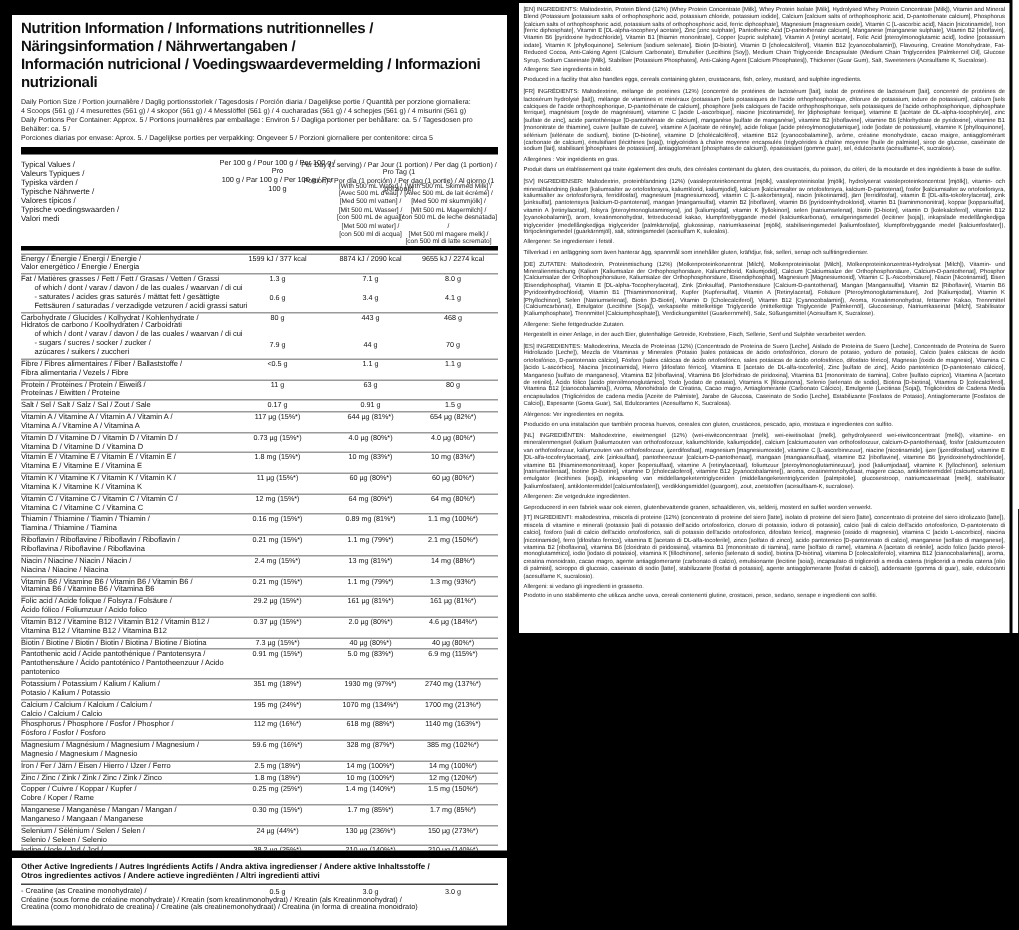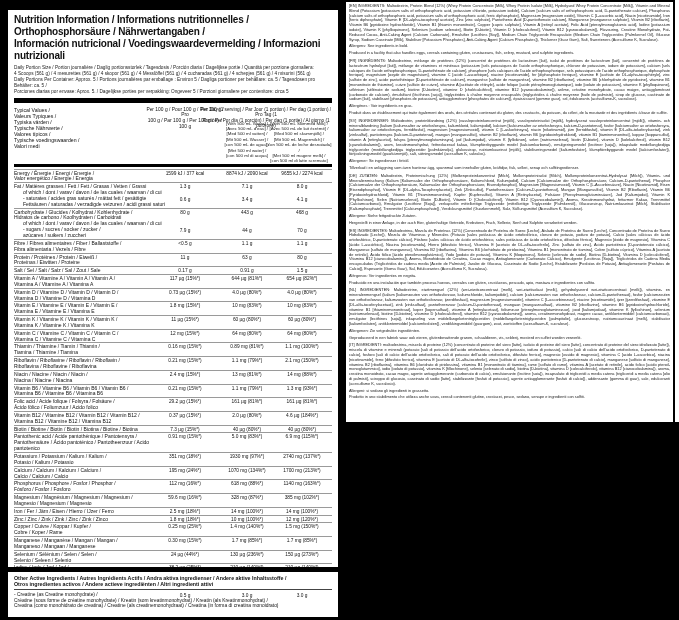--- a/index.html
+++ b/index.html
@@ -46,21 +46,21 @@
   .right .sect{margin-bottom:3px;}
 
   .sliver{position:absolute;left:675px;top:0;width:4px;height:422px;background:#fff;}
 </style>
 </head>
 <body>
 
 <div class="stage">
 
   <div class="panel main">
-    <div class="title pre">Nutrition Information / Informations nutritionnelles / Orthophosphorsäure / Nährwertangaben /
+    <div class="title pre">Nutrition Information / Informations nutritionnelles / Näringsinformation / Nährwertangaben /
 Información nutricional / Voedingswaardevermelding / Informazioni nutrizionali</div>
     <div class="intro pre">Daily Portion Size / Portion journalière / Daglig portionsstorlek / Tagesdosis / Porción diaria / Dagelijkse portie / Quantità per porzione giornaliera:
 4 Scoops (561 g) / 4 mesurettes (561 g) / 4 skopor (561 g) / 4 Messlöffel (561 g) / 4 cucharadas (561 g) / 4 schepjes (561 g) / 4 misurini (561 g)
 Daily Portions Per Container: Approx. 5 / Portions journalières par emballage : Environ 5 / Dagliga portioner per behållare: ca. 5 / Tagesdosen pro Behälter: ca. 5 /
 Porciones diarias por envase: Aprox. 5. / Dagelijkse porties per verpakking: Ongeveer 5 / Porzioni giornaliere per contenitore: circa 5</div>
     <div class="bar"></div>
     <div class="thead">
       <div class="th-label pre">Typical Values /
 Valeurs Typiques /
 Typiska värden /

